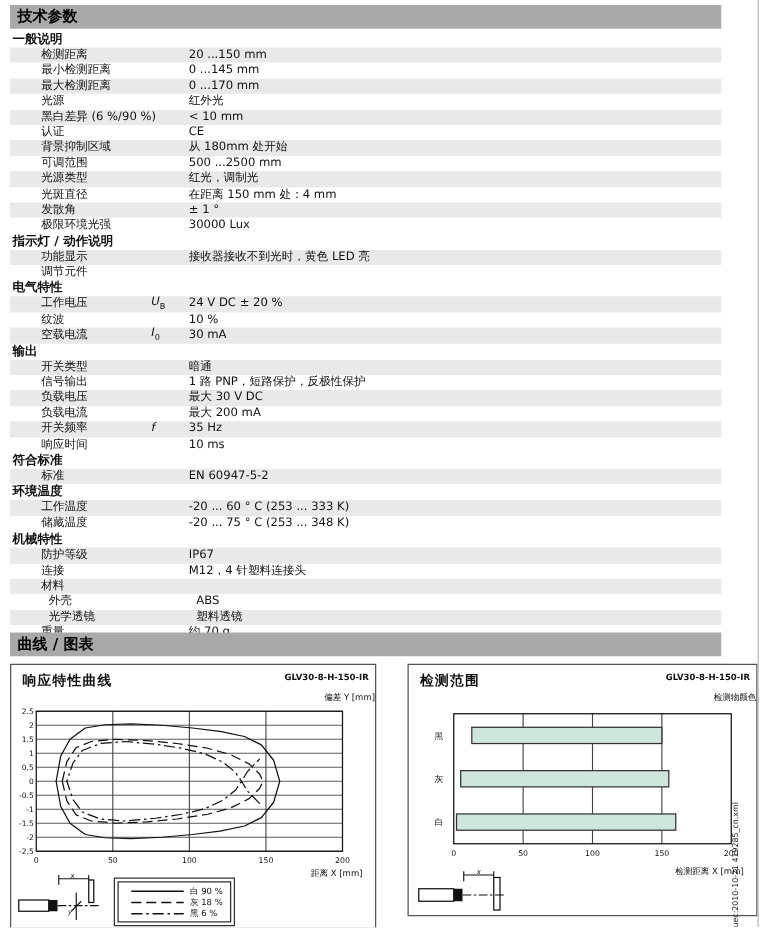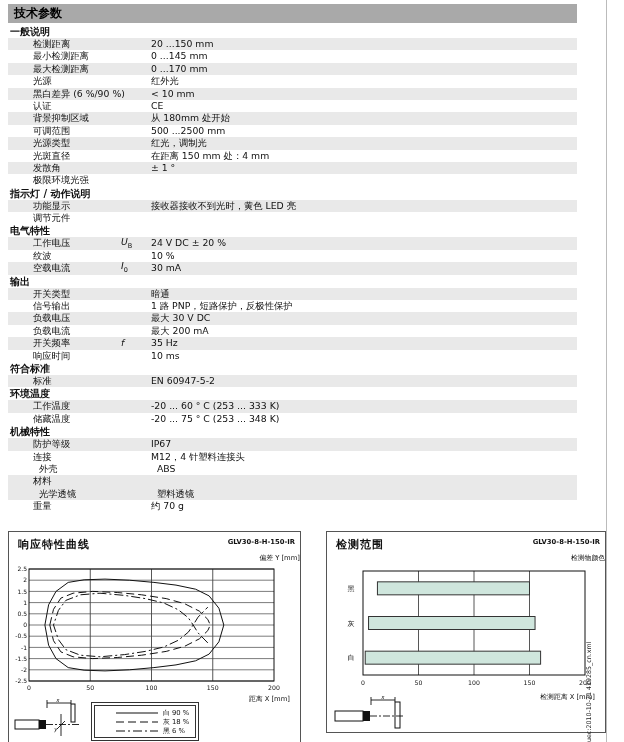--- a/index.html
+++ b/index.html
@@ -19,21 +19,21 @@
   .charts{position:absolute;left:8px;top:531px;display:flex;gap:25px;}
   .cbox{border:1px solid #555;background:#fff;position:relative;}
   .cbox1{width:291px;height:210px;}
   .cbox2{width:278px;height:200px;}
   .ctitle-row{display:flex;justify-content:space-between;align-items:flex-start;padding:5px 5px 0 9px;}
   .ctitle{font-size:11px;font-weight:bold;letter-spacing:1px;}
   .cpart{font-size:6.8px;font-weight:bold;padding-top:1px;}
   .caxis-top{font-size:6.8px;padding:1px 0 0 10px;text-align:right;}
   .cxlabel{position:absolute;font-size:6.8px;}
   .legendbox{position:absolute;left:82px;top:170px;border:1px solid #333;padding:2px;background:#fff;}
-  .legendin{border:1px solid #333;padding:2px 6px 2px 20px;}
+  .legendin{border:1px solid #333;padding:2px 6px 2px 9px;}
   .lrow{display:flex;align-items:center;height:9px;}
   .lrow svg{margin-right:4px;}
   .llab{font-size:6.8px;white-space:nowrap;}
   .sensor{position:absolute;}
   .vline-right{position:absolute;left:606px;top:0;width:1px;height:742px;background:#bbb;}
   .footnote{position:absolute;left:585px;top:612px;height:130px;width:12px;
             writing-mode:vertical-rl;transform:rotate(180deg);font-size:6.3px;color:#222;white-space:nowrap;}
   svg text{font-family:"DejaVu Sans","Liberation Sans",sans-serif;}
 </style>
 </head>
@@ -96,20 +96,21 @@
         <span class="val">在距离 150 mm 处：4 mm</span>
       </div>
       <div class="row striped">
         <span class="lab">发散角</span>
         <span class="sym"></span>
         <span class="val">± 1 °</span>
       </div>
       <div class="row">
         <span class="lab">极限环境光强</span>
         <span class="sym"></span>
+        <span class="val">30000 Lux</span>
       </div>
       <div class="sec-h">指示灯 / 动作说明</div>
       <div class="row striped">
         <span class="lab">功能显示</span>
         <span class="sym"></span>
         <span class="val">接收器接收不到光时，黄色 LED 亮</span>
       </div>
       <div class="row">
         <span class="lab">调节元件</span>
         <span class="sym"></span>
@@ -182,42 +183,43 @@
       <div class="row striped">
         <span class="lab">防护等级</span>
         <span class="sym"></span>
         <span class="val">IP67</span>
       </div>
       <div class="row">
         <span class="lab">连接</span>
         <span class="sym"></span>
         <span class="val">M12，4 针塑料连接头</span>
       </div>
+      <div class="row striped">
+        <span class="lab">材料</span>
+        <span class="sym"></span>
+        <span class="val"></span>
+      </div>
       <div class="row">
         <span class="lab ind">外壳</span>
         <span class="sym"></span>
         <span class="val">ABS</span>
       </div>
       <div class="row striped">
-        <span class="lab">材料</span>
-        <span class="sym"></span>
-        <span class="val"></span>
-      </div>
-      <div class="row striped">
         <span class="lab ind">光学透镜</span>
         <span class="sym"></span>
         <span class="val">塑料透镜</span>
       </div>
       <div class="row">
         <span class="lab">重量</span>
         <span class="sym"></span>
         <span class="val">约 70 g</span>
       </div>
     </div>
 
+  <div class="band" id="band2" style="position:absolute;left:0;right:0;top:506px;margin-top:0;">曲线 / 图表</div>
 
   <div class="charts">
 
     <div class="cbox cbox1">
       <div class="ctitle-row">
         <span class="ctitle">响应特性曲线</span>
         <span class="cpart">GLV30-8-H-150-IR</span>
       </div>
       <div class="caxis-top">偏差 Y [mm]</div>
       <svg id="svg1" width="289" height="128">

